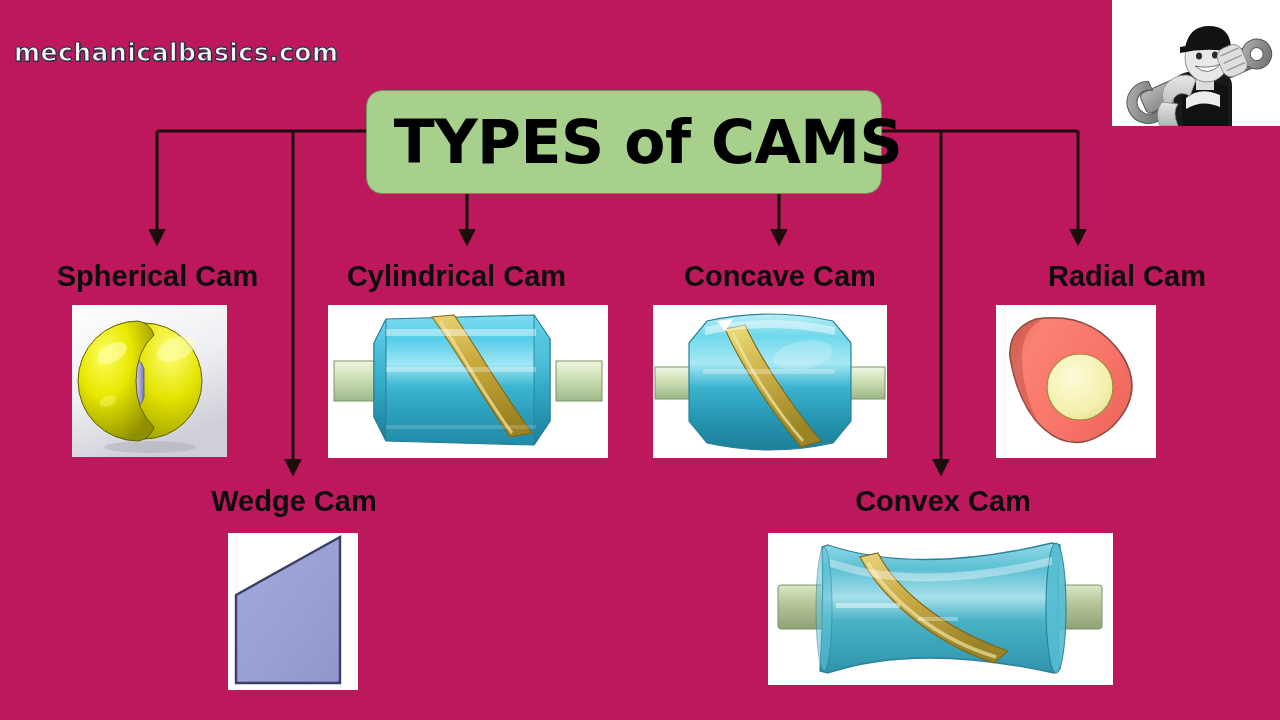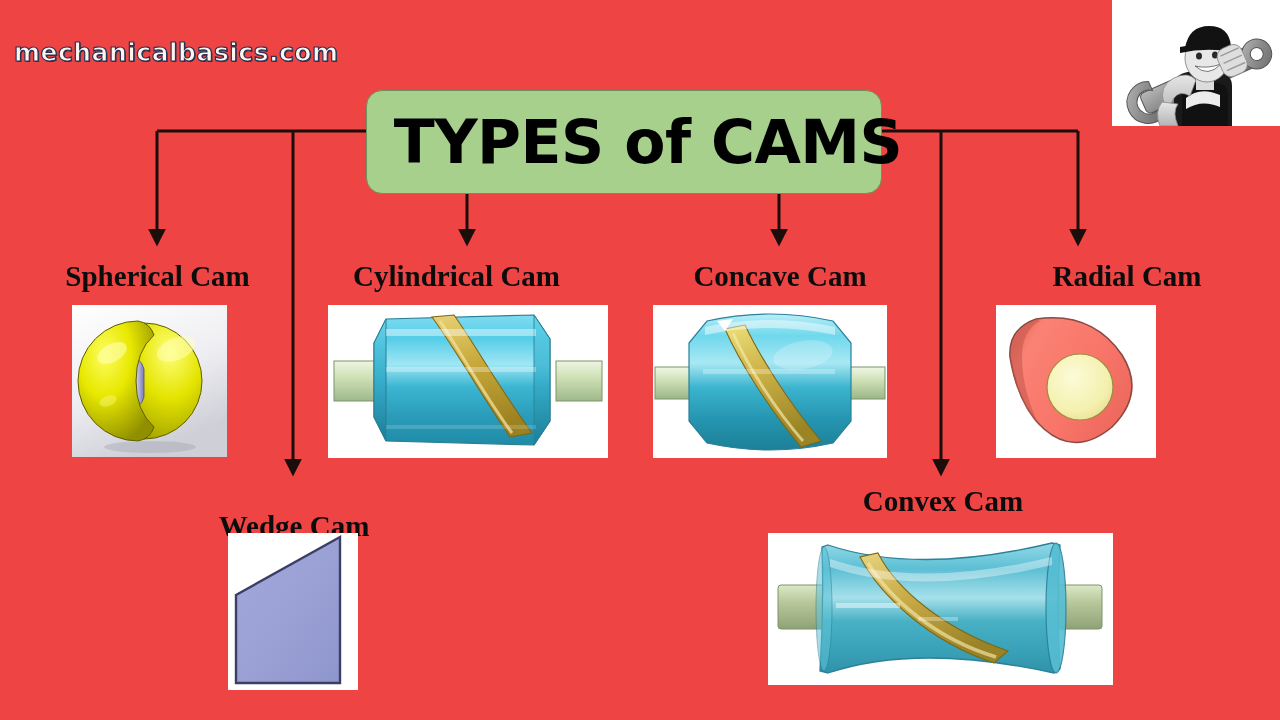--- a/index.html
+++ b/index.html
@@ -4,21 +4,21 @@
 <style>
   html, body {
     margin: 0;
     padding: 0;
     background: #ffffff;
   }
   #slide {
     position: relative;
     width: 1280px;
     height: 720px;
-    background: #ef4444;
+    background: #be185d;
     overflow: hidden;
     font-family: "Liberation Sans", sans-serif;
   }
 
   
   #watermark {
     position: absolute;
     left: 14px;
     top: 38px;
     font-family: "DejaVu Sans", sans-serif;
@@ -70,21 +70,21 @@
   #connectors {
     position: absolute;
     left: 0; top: 0;
     width: 1280px; height: 720px;
     pointer-events: none;
   }
 
   
   .cam-label {
     position: absolute;
-    font-family: Liberation Serif, serif;
+    font-family: Liberation Sans, sans-serif;
     font-size: 29px;
     font-weight: 700;
     color: #0c0c0c;
     white-space: nowrap;
     text-align: center;
   }
 
   
   .cam-figure {
     position: absolute;
@@ -338,21 +338,21 @@
         <path d="M40 14 Q96 6 126 50 Q150 88 116 122 Q80 152 48 124 Q22 100 14 52 Q12 24 40 14 Z" fill="url(#radBody)" stroke="#8a4a42" stroke-width="1.6"></path>
 
         <path d="M40 14 Q14 26 14 52 Q20 96 44 122 Q26 86 26 52 Q26 26 44 16 Z" fill="#c2564b" opacity="0.55"></path>
 
         <circle cx="84" cy="82" r="33" fill="url(#radHub)" stroke="#9c8f3c" stroke-width="1.2"></circle>
       </svg>
     </div>
   </div>
 
   <div class="cam-item">
-    <div class="cam-label" style="left:165px; top:510px; width:258px;">Wedge Cam</div>
+    <div class="cam-label" style="left:165px; top:485px; width:258px;">Wedge Cam</div>
     <div class="cam-figure" style="left:228px; top:533px; width:130px; height:157px;">
       <svg width="130" height="157" viewBox="0 0 130 157">
         <defs>
           <linearGradient id="wedgeG" x1="0" y1="0" x2="1" y2="1">
             <stop offset="0%" stop-color="#a3a9dc"></stop>
             <stop offset="55%" stop-color="#9aa0d4"></stop>
             <stop offset="100%" stop-color="#8f96cc"></stop>
           </linearGradient>
         </defs>
         <rect x="0" y="0" width="130" height="157" fill="#ffffff"></rect>

